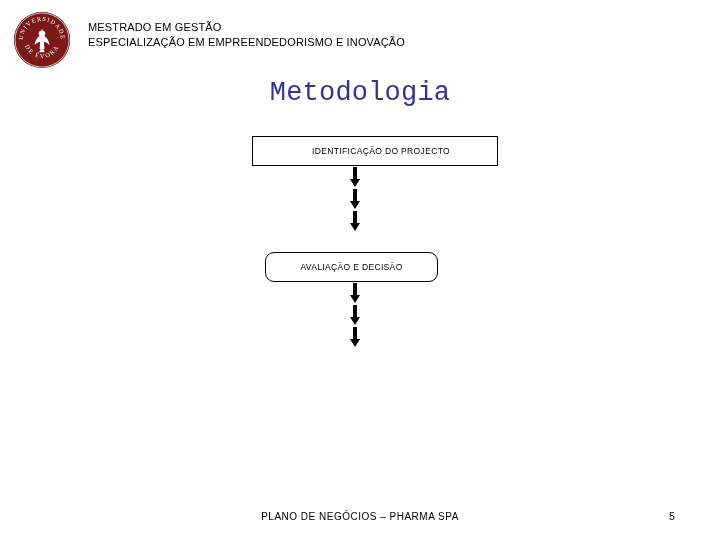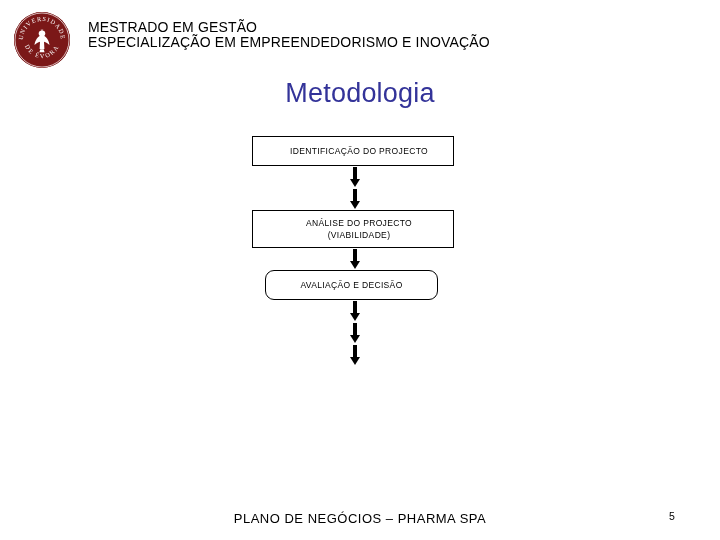--- a/index.html
+++ b/index.html
@@ -43,36 +43,37 @@
   #logo svg {
     position: absolute;
     left: 0;
     top: 0;
   }
   #header-text {
     position: absolute;
     left: 88px;
     top: 20px;
     line-height: 15px;
-    font-size: 14px;
+    font-size: 11px;
     letter-spacing: 0.15px;
     color: #000;
   }
   #header-text div { white-space: nowrap; }
 
   
   #page-title {
     position: absolute;
     left: 0;
     top: 78px;
     width: 720px;
     text-align: center;
     font-size: 27px;
     color: #333399;
     letter-spacing: 0.2px;
+    font-family: Liberation Mono, monospace;
   }
 
   
   #flow {
     position: absolute;
     left: 252px;
     top: 136px;
     width: 206px;
   }
   .node {
@@ -83,22 +84,22 @@
     display: flex;
     flex-direction: column;
     align-items: center;
     justify-content: center;
     text-align: center;
     font-size: 8.5px;
     letter-spacing: 0.35px;
     line-height: 12px;
     color: #000;
   }
-  .node.w-full { width: 202px; margin-left: 0; padding-left: 12px; }
-  .node.w-narrow { width: 173px; margin-left: 13px; border-radius: 9px; }
+  .node.w-full { width: 246px; margin-left: 0; padding-left: 12px; }
+  .node.w-narrow { width: 173px; margin-left: 13px; border-radius: 9px; margin-top: 20px; }
   .node.h1 { height: 30px; }
   .node.h2 { height: 38px; }
   .node .line { white-space: nowrap; }
 
   
   .connector {
     position: relative;
     width: 206px;
     height: 22px;
   }
@@ -123,21 +124,21 @@
     border-top: 8px solid #000;
   }
 
   
   #footer-text {
     position: absolute;
     left: 0;
     top: 511px;
     width: 720px;
     text-align: center;
-    font-size: 13px;
+    font-size: 10px;
     letter-spacing: 0.5px;
     color: #000;
   }
   #footer-page {
     position: absolute;
     left: 660px;
     top: 510px;
     width: 24px;
     text-align: center;
     font-size: 10.5px;
@@ -193,24 +194,20 @@
   <div class="connector">
     <span class="shaft"></span>
     <span class="head"></span>
   </div>
 
   <div class="connector">
     <span class="shaft"></span>
     <span class="head"></span>
   </div>
 
-  <div class="node w-full h2">
-    <span class="line">ANÁLISE DO PROJECTO</span>
-    <span class="line">(VIABILIDADE)</span>
-  </div>
   <div class="connector">
     <span class="shaft"></span>
     <span class="head"></span>
   </div>
 
   <div class="node w-narrow h1">
     <span class="line">AVALIAÇÃO E DECISÃO</span>
   </div>
   <div class="connector">
     <span class="shaft"></span>

